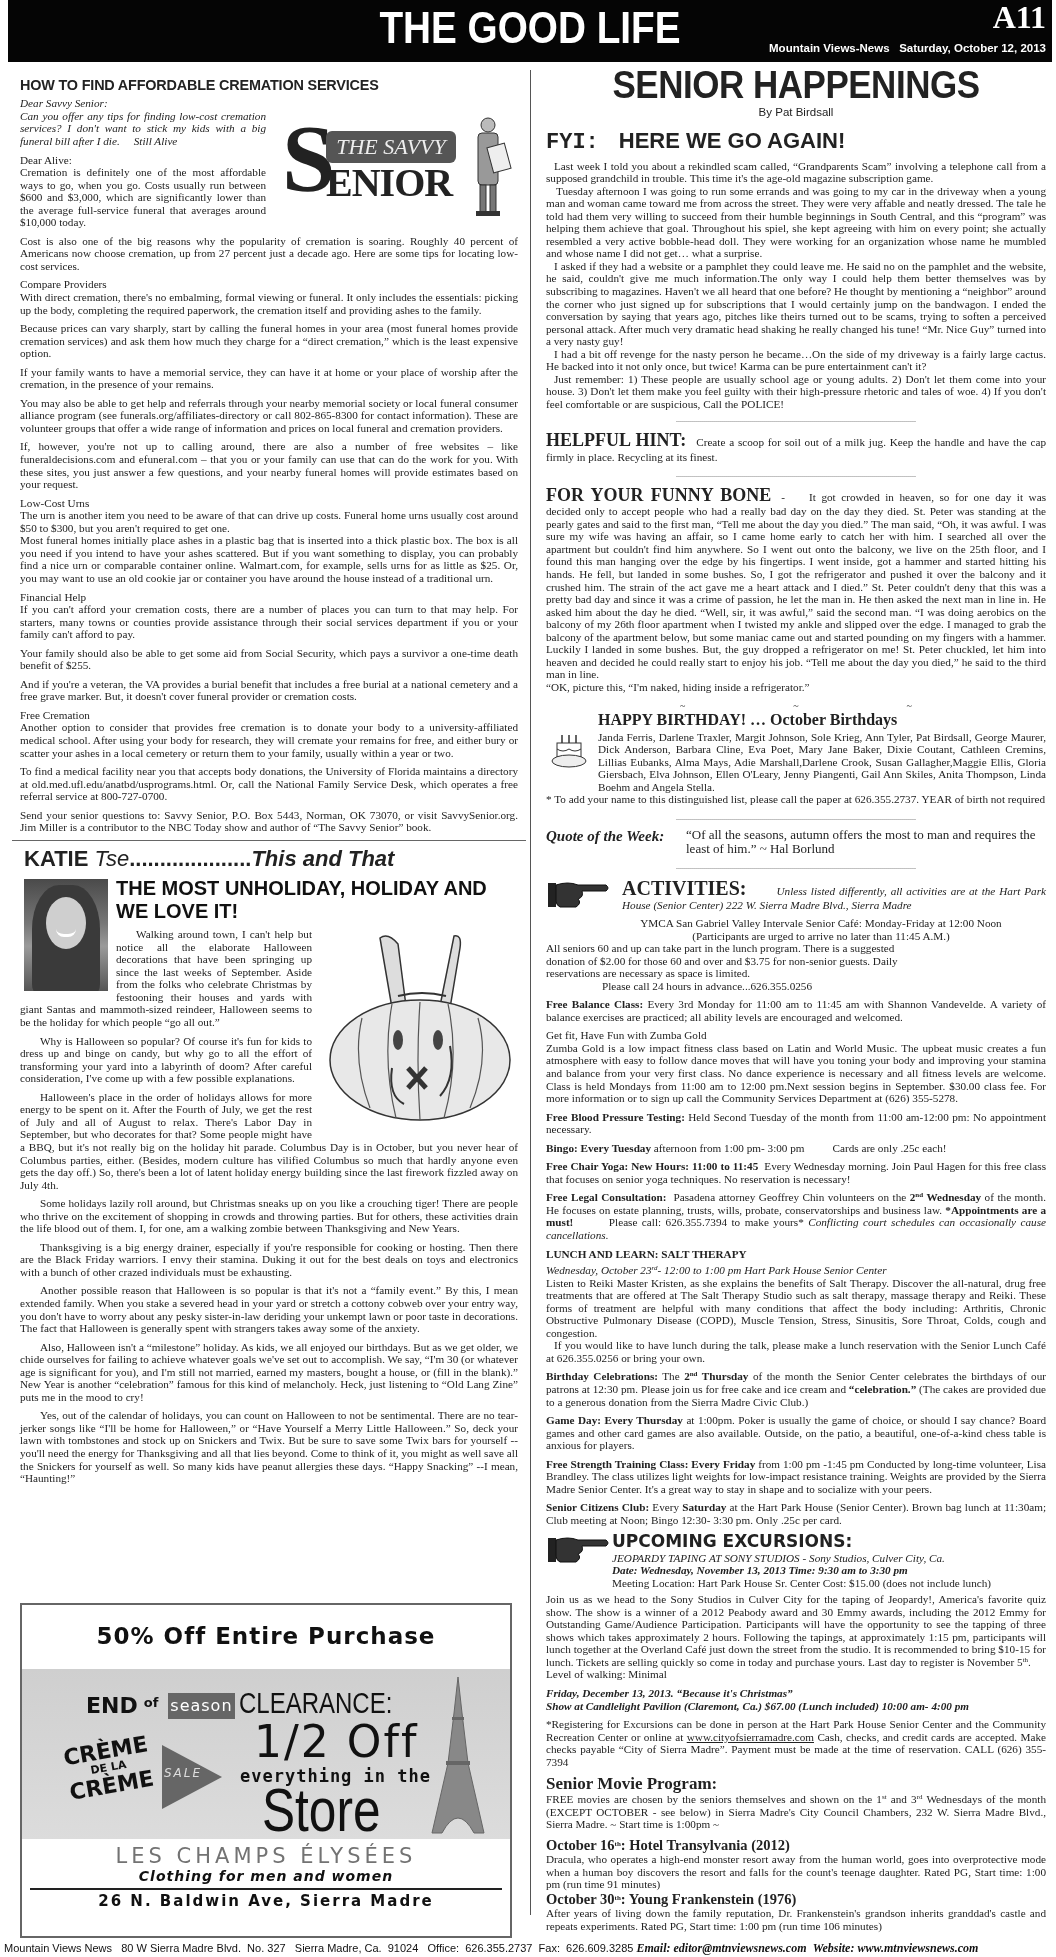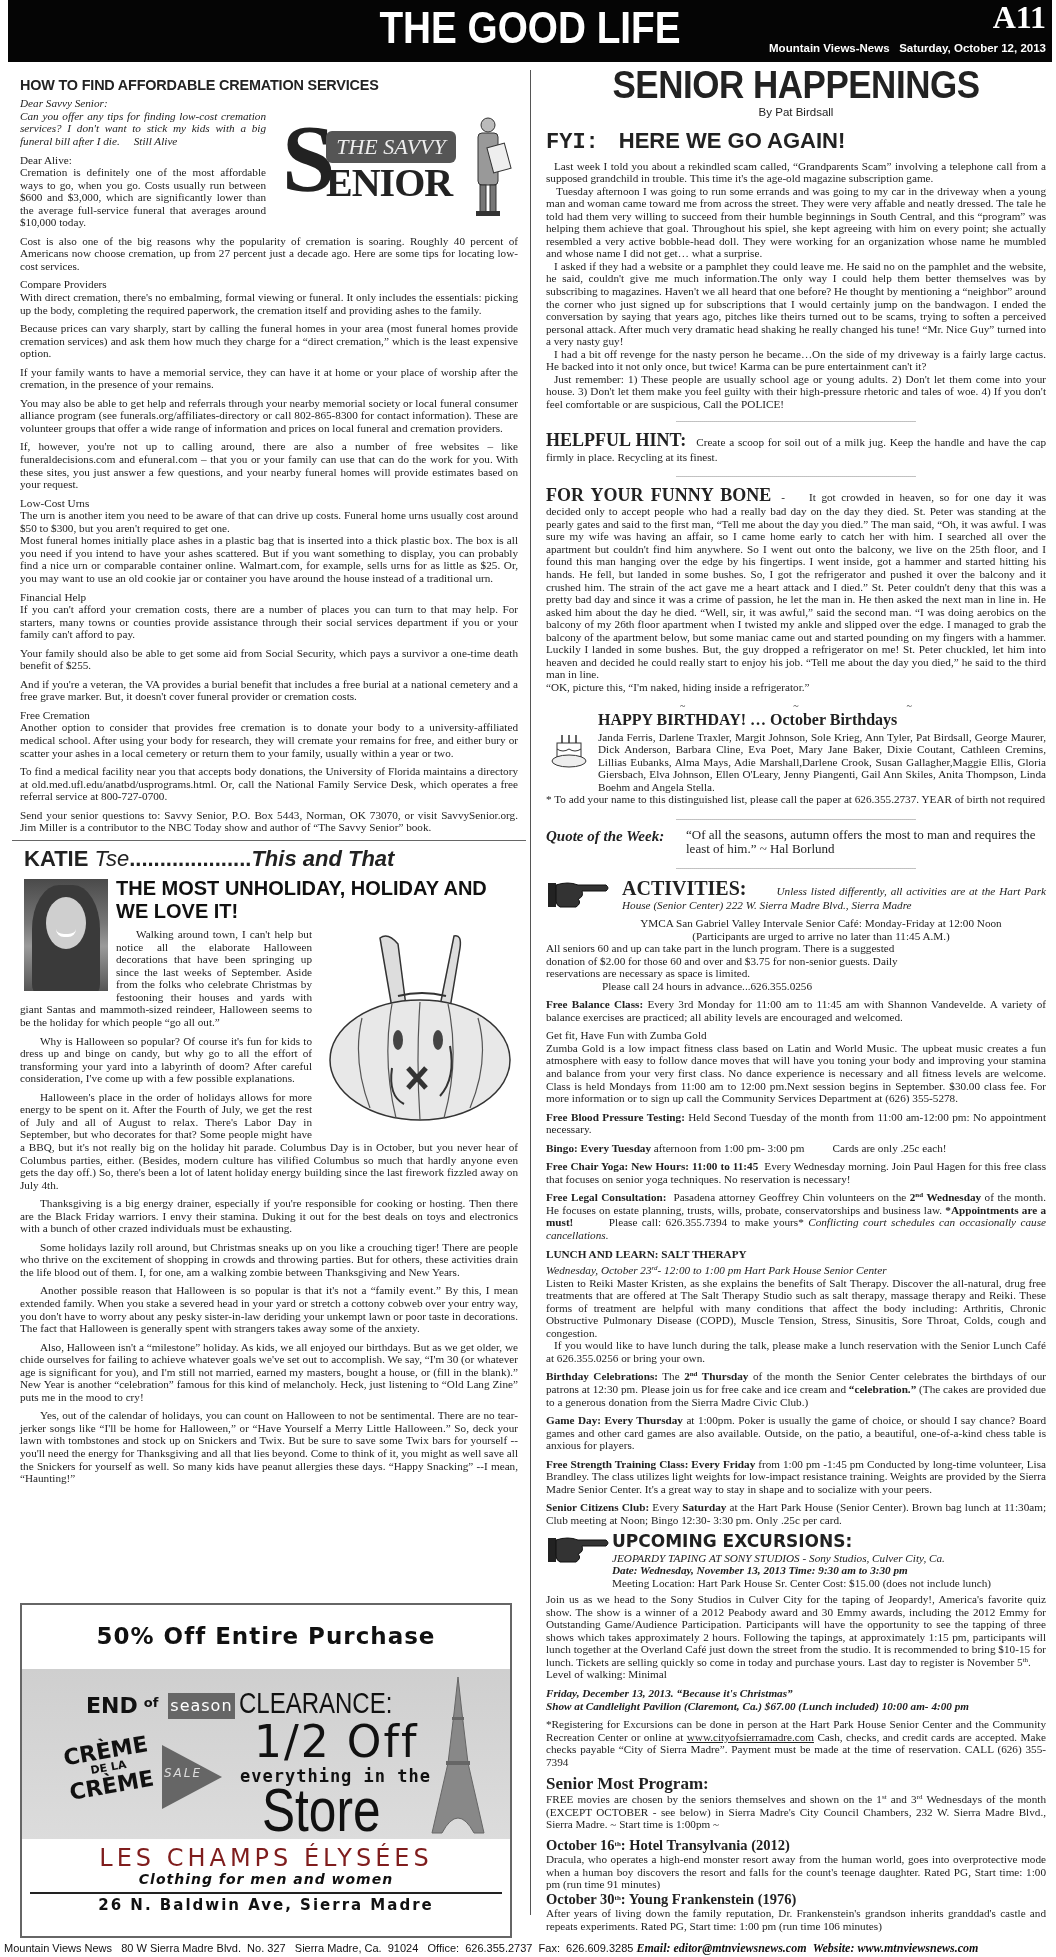--- a/index.html
+++ b/index.html
@@ -52,21 +52,21 @@
   .end-line .clear { font-family: "Liberation Sans", sans-serif; font-size: 30px; font-weight: normal; transform: scaleX(0.8); display: inline-block; transform-origin: left; margin-left: 4px; }
   .creme { position: absolute; left: 44px; top: 70px; font-family: "DejaVu Sans", sans-serif; font-weight: bold; color: #111; text-align: center; transform: rotate(-10deg); line-height: 1.05; }
   .creme .c1 { font-size: 22px; display: block; }
   .creme .c2 { font-size: 11px; display: block; }
   .sale-tri { position: absolute; left: 140px; top: 76px; width: 0; height: 0; border-top: 32px solid transparent; border-bottom: 32px solid transparent; border-left: 60px solid #666; }
   .sale-txt { position: absolute; left: 142px; top: 98px; color: #ddd; font-family: "DejaVu Sans", sans-serif; font-style: italic; font-size: 12px; letter-spacing: 2px; }
   .half { position: absolute; left: 232px; top: 48px; font-family: "DejaVu Sans", sans-serif; font-size: 44px; color: #111; letter-spacing: 2px; }
   .everything { position: absolute; left: 218px; top: 98px; font-family: "DejaVu Sans Mono", monospace; font-weight: bold; font-size: 17px; color: #111; letter-spacing: 1px; }
   .store { position: absolute; left: 240px; top: 106px; font-family: "Liberation Sans", sans-serif; font-size: 62px; color: #111; transform: scaleX(0.8); transform-origin: left; }
   .eiffel { position: absolute; right: 12px; top: 4px; width: 80px; height: 166px; }
-  .champs { font-family: "DejaVu Sans", sans-serif; font-size: 24px; letter-spacing: 4px; color: #7f1d1d; padding-top: 6px; }
+  .champs { font-family: "DejaVu Sans", sans-serif; font-size: 21px; letter-spacing: 4px; color: #737373; padding-top: 6px; }
   .clothing { font-family: "DejaVu Sans", sans-serif; font-size: 14px; font-style: italic; font-weight: bold; letter-spacing: 1px; color: #111; }
   .addr-rule { margin: 4px 8px 3px 8px; border-top: 2px solid #222; }
   .addr { font-family: "DejaVu Sans", sans-serif; font-size: 15px; font-weight: bold; letter-spacing: 2px; color: #111; }
 
   .footer { position: absolute; left: 4px; top: 1942px; width: 1052px; font-family: "Liberation Sans", sans-serif; font-size: 11px; white-space: nowrap; color: #111; }
   .footer .fb { font-family: "Liberation Serif", serif; font-style: italic; font-weight: bold; font-size: 12px; }
 
   .senior-title { font-family: "Liberation Sans", sans-serif; font-size: 38px; font-weight: bold; text-align: center; letter-spacing: -0.5px; line-height: 1; margin-top: 2px; transform: scaleX(0.92); }
   .byline { font-family: "Liberation Sans", sans-serif; font-size: 11.5px; text-align: center; margin: 2px 0 10px 0; }
   .fyi { font-size: 22px; font-weight: bold; margin-bottom: 4px; }
@@ -171,22 +171,22 @@
         <ellipse cx="98" cy="132" rx="90" ry="60" fill="#e8e8e8" stroke="#333" stroke-width="1.5"></ellipse>
         <path d="M40 90 Q30 132 48 180 M70 76 Q60 132 74 190 M98 74 Q94 132 98 192 M126 76 Q138 132 122 190 M156 90 Q168 132 148 180" fill="none" stroke="#555" stroke-width="1.2"></path>
         <ellipse cx="76" cy="112" rx="5" ry="10" fill="#444"></ellipse>
         <ellipse cx="116" cy="112" rx="5" ry="10" fill="#444"></ellipse>
         <path d="M86 140 L104 160 M104 140 L86 160" stroke="#333" stroke-width="5"></path>
         <path d="M70 140 Q66 168 82 176 M128 118 Q134 150 118 168" fill="none" stroke="#333" stroke-width="2"></path>
       </svg>
       <p class="indent">Walking around town, I can't help but notice all the elaborate Halloween decorations that have been springing up since the last weeks of September. Aside from the folks who celebrate Christmas by festooning their houses and yards with giant Santas and mammoth-sized reindeer, Halloween seems to be the holiday for which people “go all out.”</p>
       <p class="indent">Why is Halloween so popular?  Of course it's fun for kids to dress up and binge on candy, but why go to all the effort of transforming your yard into a labyrinth of doom?  After careful consideration, I've come up with a few possible explanations.</p>
       <p class="indent">Halloween's place in the order of holidays allows for more energy to be spent on it.  After the Fourth of July, we get the rest of July and all of August to relax.  There's Labor Day in September, but who decorates for that?  Some people might have a BBQ, but it's not really big on the holiday hit parade.  Columbus Day is in October, but you never hear of Columbus parties, either.  (Besides, modern culture has vilified  Columbus so much that hardly anyone even gets the day off.)  So, there's been a lot of latent holiday energy building since the last firework fizzled away on July 4th.</p>
+      <p class="indent">Some holidays lazily roll around, but Christmas sneaks up on you like a crouching tiger!  There are people who thrive on the excitement of shopping in crowds and throwing parties.  But for others, these activities drain the life blood out of them.  I, for one, am a walking zombie between Thanksgiving and New Years.</p>
       <p class="indent">Thanksgiving is a big energy drainer, especially if you're responsible for cooking or hosting.  Then there are the Black Friday warriors.  I envy their stamina.  Duking it out for the best deals on toys and electronics with a bunch of other crazed individuals must be exhausting.</p>
-      <p class="indent">Some holidays lazily roll around, but Christmas sneaks up on you like a crouching tiger!  There are people who thrive on the excitement of shopping in crowds and throwing parties.  But for others, these activities drain the life blood out of them.  I, for one, am a walking zombie between Thanksgiving and New Years.</p>
       <p class="indent">Another possible reason that Halloween is so popular is that it's not a “family event.”  By this, I mean extended family.  When you stake a severed head in your yard or stretch a cottony cobweb over your entry way, you don't have to worry about any pesky sister-in-law deriding your unkempt lawn or poor taste in decorations.  The fact that Halloween is generally spent with strangers takes away some of the anxiety.</p>
       <p class="indent">Also, Halloween isn't a “milestone” holiday.  As kids, we all enjoyed our birthdays.  But as we get older, we chide ourselves for failing to achieve whatever goals we've set out to accomplish.  We say, “I'm 30 (or whatever age is significant for you), and I'm still not married, earned my masters, bought a house, or (fill in the blank).”  New Year is another “celebration” famous for this kind of melancholy.  Heck, just listening to “Old Lang Zine” puts me in the mood to cry!</p>
       <p class="indent">Yes, out of the calendar of holidays, you can count on Halloween to not be sentimental.  There are no tear-jerker songs like “I'll be home for Halloween,” or “Have Yourself a Merry Little Halloween.”  So, deck your lawn with tombstones and stock up on Snickers and Twix.  But be sure to save some Twix bars for yourself --you'll need the energy for Thanksgiving and all that lies beyond.  Come to think of it, you might as well save all the Snickers for yourself as well.  So many kids have peanut allergies these days.  “Happy Snacking” --I mean, “Haunting!”</p>
     </div>
   </article>
 </section>
 
 <aside class="ad">
   <div class="top">50% Off Entire Purchase</div>
   <div class="mid">
@@ -319,21 +319,21 @@
   <p style="margin-top:4px;margin-bottom:0"><span>Join us as we head to the Sony Studios in Culver City for the taping of Jeopardy!, America's favorite quiz show. The show is a winner of a 2012 Peabody award and 30 Emmy awards, including the 2012 Emmy for Outstanding Game/Audience Participation. Participants will have the opportunity to see the tapping of three shows which takes approximately 2 hours. Following the tapings, at approximately 1:15 pm, participants will lunch together at the Overland Café just down the street from the studio. It is recommended to bring $10-15 for lunch. Tickets are selling quickly so come in today and purchase yours. Last day to register is November 5</span><sup>th</sup>.</p>
   <p>Level of walking: Minimal</p>
   <p class="i b" style="margin-bottom:0">Friday, December 13, 2013. “Because it's Christmas”</p>
   <p class="i b">Show at Candlelight Pavilion (Claremont, Ca.)  $67.00 (Lunch included) 10:00 am- 4:00 pm</p>
   <p>
     <span>*Registering for Excursions can be done in person at the Hart Park House Senior Center and the Community Recreation Center or online at</span>
     <u>www.cityofsierramadre.com</u>
     <span>Cash, checks, and credit cards are accepted. Make checks payable “City of Sierra Madre”. Payment must be made at the time of reservation.  CALL (626) 355-7394</span>
   </p>
 
-  <div class="movie-head">Senior Most Program:</div>
+  <div class="movie-head">Senior Movie Program:</div>
   <p>
     <span>FREE movies are chosen by the seniors themselves and shown on the 1</span><sup>st</sup> <span>and 3</span><sup>rd</sup> <span>Wednesdays  of the month (EXCEPT OCTOBER - see below) in Sierra Madre's City Council Chambers, 232 W. Sierra Madre Blvd., Sierra Madre.    ~ Start time is 1:00pm ~</span>
   </p>
   <div>
     <div class="movie-title" style="margin-top:0"><span>October 16</span><sup>th</sup><span>: Hotel Transylvania (2012)</span></div>
     <p style="margin-bottom:0">Dracula, who operates a high-end monster resort away from the human world, goes into overprotective mode when a human boy discovers the resort and falls for the count's teenage daughter. Rated PG, Start time: 1:00 pm (run time 91 minutes)</p>
   </div>
   <div>
     <div class="movie-title" style="margin-top:0"><span>October 30</span><sup>th</sup><span>: Young Frankenstein (1976)</span></div>
     <p>After years of living down the family reputation, Dr. Frankenstein's grandson inherits granddad's castle and repeats experiments. Rated PG, Start time: 1:00 pm (run time 106 minutes)</p>

